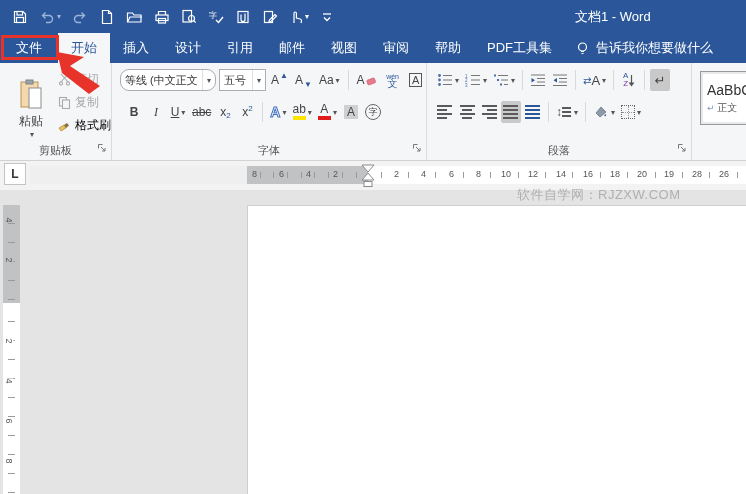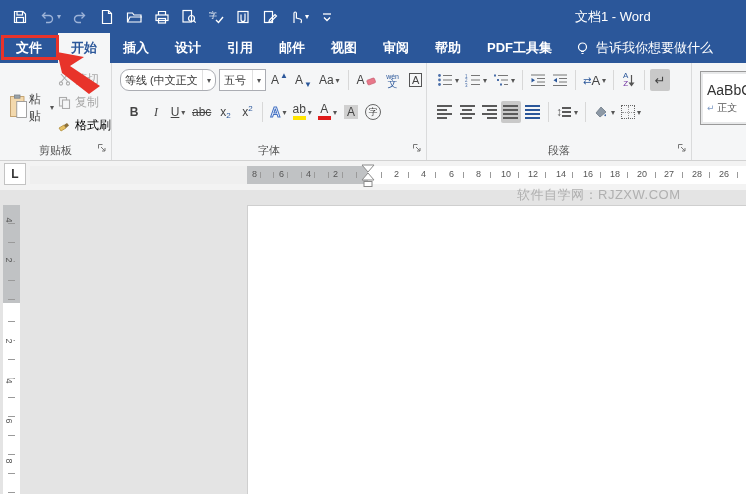--- a/index.html
+++ b/index.html
@@ -11,21 +11,21 @@
   .titlebar { position:absolute; top:0; left:0; width:746px; height:33px; background:#2b579a; display:flex; align-items:center; }
   .qat { display:flex; align-items:center; gap:11px; padding-left:12px; }
   .qat .qbtn { display:flex; align-items:center; height:22px; cursor:default; }
   .qat svg { display:block; }
   .caret { font-size:8px; color:#fff; margin-left:2px; }
   .caret.dim { color:#9db3d8; }
   .win-title { position:absolute; left:575px; top:8px; color:#fff; font-size:13px; white-space:nowrap; }
 
   
   .tabrow { position:absolute; top:33px; left:0; width:746px; height:30px; background:#2b579a; display:flex; align-items:stretch; }
-  .tab { color:#fff; font-size:13px; padding:0 13px; display:flex; align-items:center; white-space:nowrap;font-weight:bold; }
+  .tab { color:#fff; font-size:13px; padding:0 13px; display:flex; align-items:center; white-space:nowrap; }
   .tab.file { padding:0 16px; }
   .tab.active { background:#f5f6f7; color:#2b579a; }
   .tellme { display:flex; align-items:center; gap:6px; color:#fff; font-size:13px; margin-left:10px; white-space:nowrap; }
   .red-box { position:absolute; left:1px; top:35px; width:58px; height:25px; border:3px solid #e8332a; pointer-events:none; }
   .anno { position:absolute; left:0; top:0; width:746px; height:494px; pointer-events:none; z-index:50; }
 
   
   .ribbon { position:absolute; top:63px; left:0; width:746px; height:98px; background:#f5f6f7; border-bottom:1px solid #d2d2d2; }
   .grp { position:absolute; top:0; height:97px; border-right:1px solid #dadbdc; }
   .grp-label { position:absolute; bottom:2px; left:0; right:0; text-align:center; font-size:11px; color:#555; }
@@ -45,21 +45,21 @@
   .effectA { font-weight:bold; font-size:14px; -webkit-text-stroke:1px #4472c4; color:#fff; }
   .barbtn { display:flex; flex-direction:column; align-items:center; line-height:11px; }
   .bar { width:13px; height:4px; margin-top:1px; }
   .shadeA { background:#d0d0d0; padding:0 3px; }
   .circleA { width:16px; height:16px; border:1px solid #666; border-radius:50%; font-size:9px; display:flex; align-items:center; justify-content:center; }
   .phon { display:flex; flex-direction:column; align-items:center; color:#2b579a; line-height:7px; }
   .phon .p1 { font-size:7px; } .phon .p2 { font-size:10px; }
   .boxA { border:1px solid #555; padding:0 2px; font-size:11px; }
 
   
-  .paste { position:absolute; left:8px; top:6px; width:46px; height:76px; display:flex; flex-direction:row; align-items:center; }
+  .paste { position:absolute; left:8px; top:16px; width:46px; height:76px; display:flex; flex-direction:column; align-items:center; }
   .paste .plabel { font-size:12px; color:#444; margin-top:2px; }
   .clip-col { position:absolute; left:58px; top:6px; display:flex; flex-direction:column; gap:3px; }
   .clip-item { display:flex; align-items:center; gap:4px; font-size:12px; height:20px; }
   .clip-item.dim { color:#a9a9a9; }
   .clip-item .lbl { white-space:nowrap; }
 
   
   .al { display:flex; flex-direction:column; justify-content:center; width:16px; }
   .al i { display:block; height:2px; background:#5a5a5a; margin:1px 0; }
   .al.blue i { background:#2b579a; }
@@ -504,21 +504,21 @@
         <span class="hnum" style="left:24px">2</span>
         <span class="hnum" style="left:51px">4</span>
         <span class="hnum" style="left:79px">6</span>
         <span class="hnum" style="left:106px">8</span>
         <span class="hnum" style="left:131px">10</span>
         <span class="hnum" style="left:158px">12</span>
         <span class="hnum" style="left:186px">14</span>
         <span class="hnum" style="left:213px">16</span>
         <span class="hnum" style="left:240px">18</span>
         <span class="hnum" style="left:267px">20</span>
-        <span class="hnum" style="left:294px">27</span>
+        <span class="hnum" style="left:294px">19</span>
         <span class="hnum" style="left:322px">28</span>
         <span class="hnum" style="left:349px">26</span>
       </div>
       <svg class="indent-markers" width="16" height="24" viewBox="0 0 16 24">
         <path d="M2 1h12l-6 7z" fill="#fff" stroke="#8a8a8a"></path>
         <path d="M2 16h12l-6-7z" fill="#fff" stroke="#8a8a8a"></path>
         <rect x="4" y="17.5" width="8" height="5" fill="#fff" stroke="#8a8a8a"></rect>
       </svg>
     </div>
   </div>

